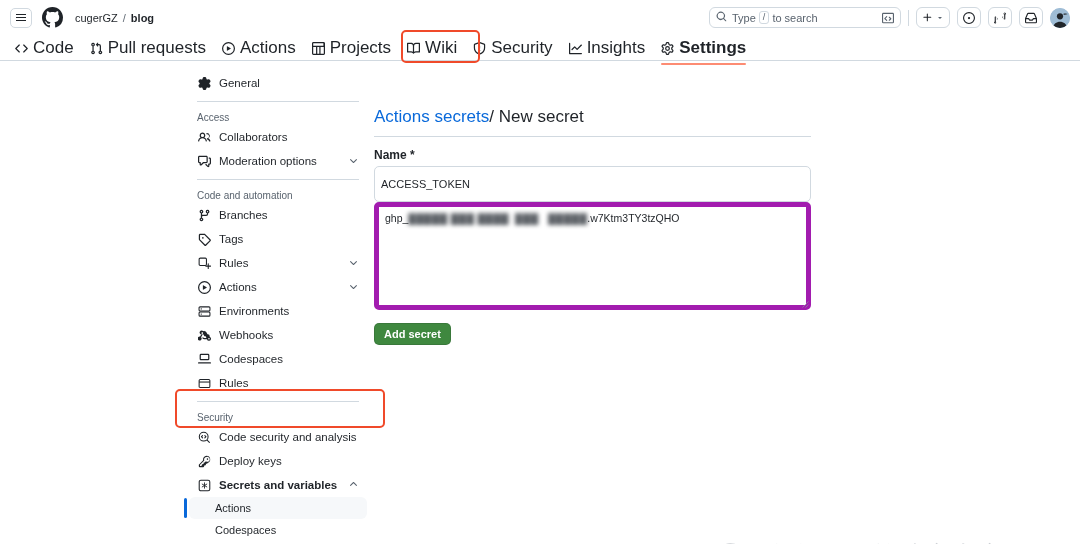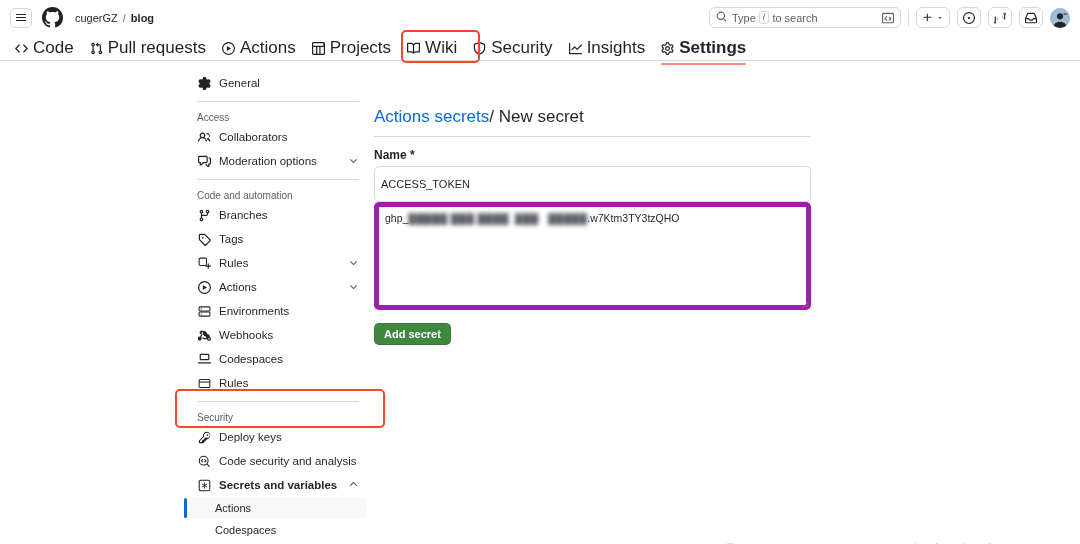--- a/index.html
+++ b/index.html
@@ -451,36 +451,36 @@
       </span>
       <span class="lbl">Rules</span>
     </div>
 
     <div class="side-sep"></div>
 
     <div class="side-section">Security</div>
 
     <div class="side-item">
       <span class="ico">
-        <svg width="13" height="13" viewBox="0 0 16 16" fill="#1f2328">
-            <path d="M10.5 1a4.5 4.5 0 0 1 1.47 8.753l-.003.006-.93.93h-1.29v1.29l-.93.93H7.53v1.29l-.93.93H2.2a1.2 1.2 0 0 1-1.2-1.2v-2.03l5.3-5.3A4.5 4.5 0 0 1 10.5 1Zm0 1.5a3 3 0 0 0-2.87 3.9l.14.45-5.27 5.27v1.38h1.38l.93-.93v-1.29h1.29l.93-.93V9.16h1.29l1.33-1.33.45.14A3 3 0 1 0 10.5 2.5Zm1.13 1.62a.94.94 0 1 1 0 1.88.94.94 0 0 1 0-1.88Z"></path>
-          </svg>
-      </span>
-      <span class="lbl">Deploy keys</span>
-    </div>
-
-    <div class="side-item">
-      <span class="ico">
         <svg width="13" height="13" viewBox="0 0 16 16" fill="none" stroke="#1f2328" stroke-width="1.3">
             <circle cx="7" cy="7" r="5.4"></circle>
             <path d="M5.6 5.6 4.2 7l1.4 1.4M8.4 5.6 9.8 7 8.4 8.4" stroke-linecap="round" stroke-linejoin="round"></path>
             <path d="M11.2 11.2 14 14" stroke-linecap="round"></path>
           </svg>
       </span>
       <span class="lbl">Code security and analysis</span>
+    </div>
+
+    <div class="side-item">
+      <span class="ico">
+        <svg width="13" height="13" viewBox="0 0 16 16" fill="#1f2328">
+            <path d="M10.5 1a4.5 4.5 0 0 1 1.47 8.753l-.003.006-.93.93h-1.29v1.29l-.93.93H7.53v1.29l-.93.93H2.2a1.2 1.2 0 0 1-1.2-1.2v-2.03l5.3-5.3A4.5 4.5 0 0 1 10.5 1Zm0 1.5a3 3 0 0 0-2.87 3.9l.14.45-5.27 5.27v1.38h1.38l.93-.93v-1.29h1.29l.93-.93V9.16h1.29l1.33-1.33.45.14A3 3 0 1 0 10.5 2.5Zm1.13 1.62a.94.94 0 1 1 0 1.88.94.94 0 0 1 0-1.88Z"></path>
+          </svg>
+      </span>
+      <span class="lbl">Deploy keys</span>
     </div>
 
     <div class="side-item bold">
       <span class="ico">
         <svg width="13" height="13" viewBox="0 0 16 16" fill="none" stroke="#1f2328" stroke-width="1.3">
             <rect x="1.5" y="1.5" width="13" height="13" rx="2"></rect>
             <path d="M8 4.7v6.6M5.2 6.3l5.6 3.4M10.8 6.3 5.2 9.7" stroke-linecap="round" stroke-width="1.1"></path>
           </svg>
       </span>
       <span class="lbl">Secrets and variables</span>

